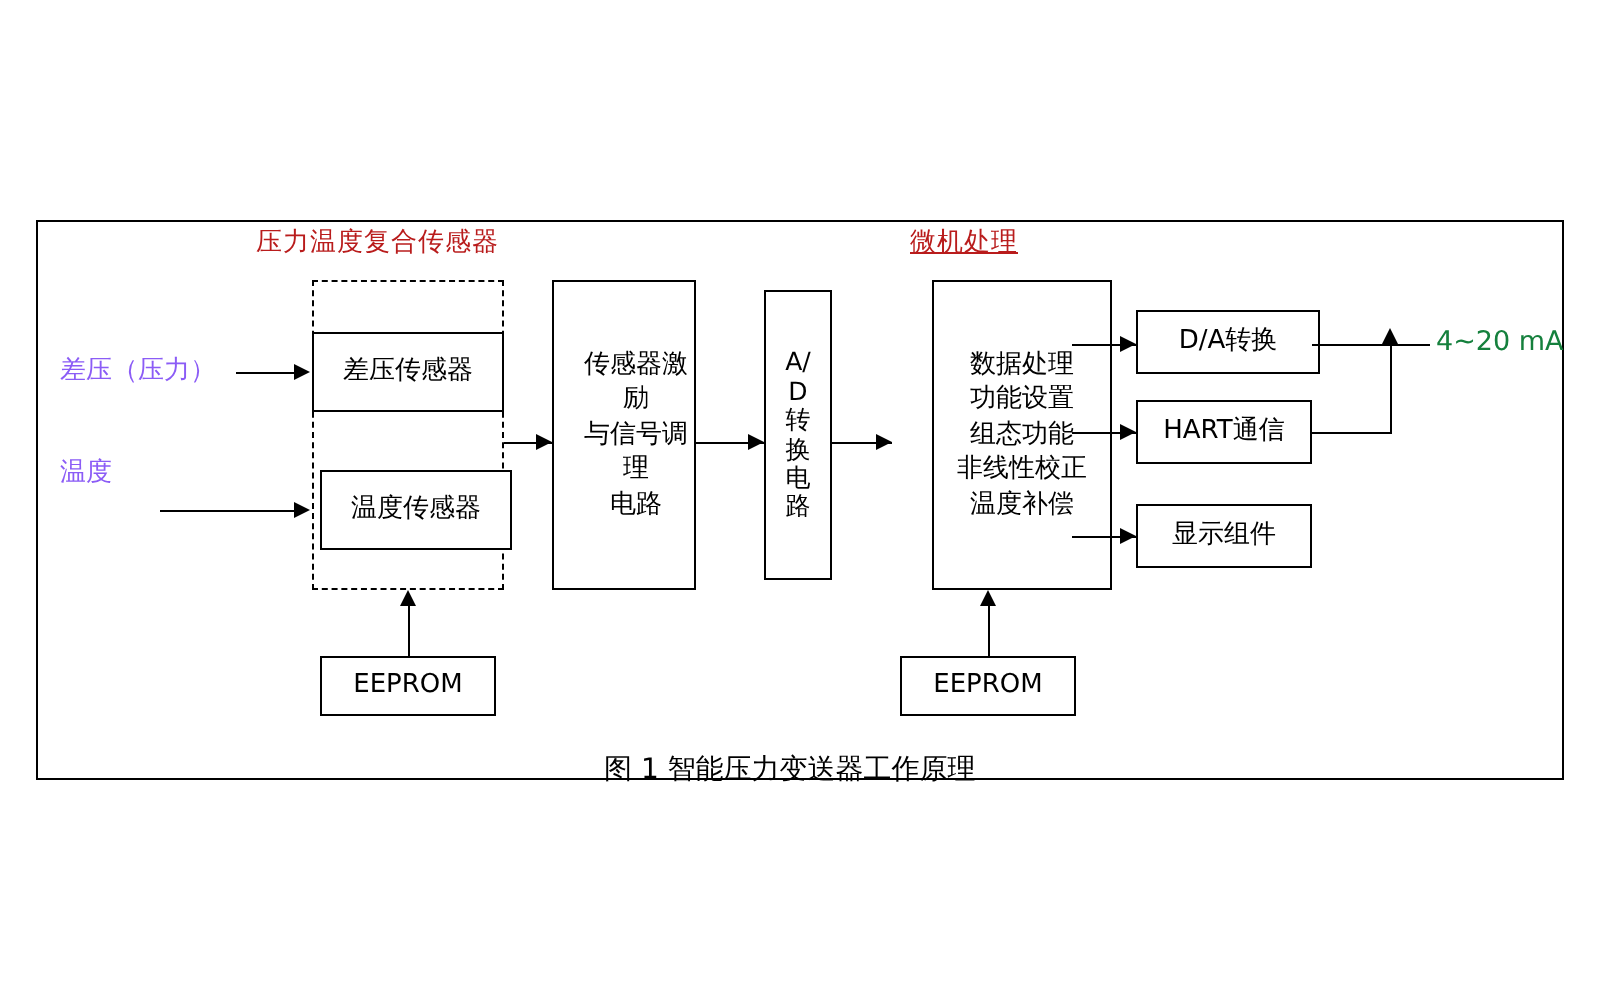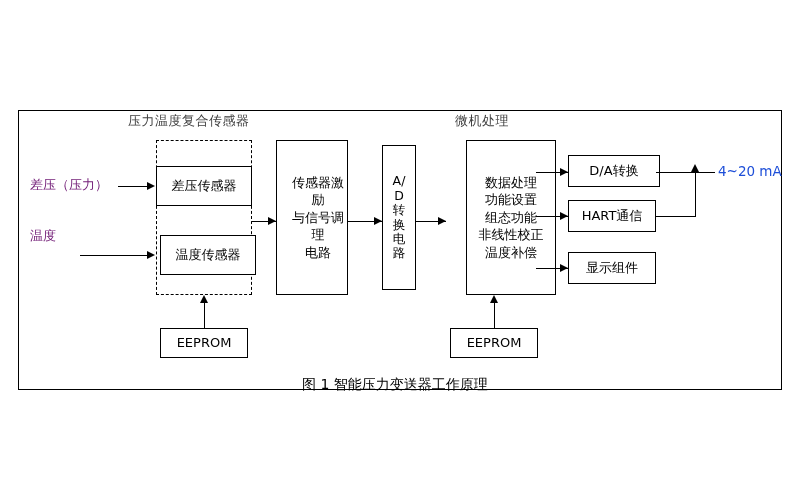--- a/index.html
+++ b/index.html
@@ -20,21 +20,21 @@
     left: 18px;
     top: 110px;
     width: 764px;
     height: 280px;
     border: 1px solid #000000;
     box-sizing: border-box;
   }
   .group-label {
     position: absolute;
     font-size: 13px;
-    color: #404040;
+    color: #b91c1c;
     white-space: nowrap;
     letter-spacing: 0.5px;
   }
   .dashed-box {
     position: absolute;
     border: 1px dashed #000000;
     box-sizing: border-box;
   }
   .box {
     position: absolute;
@@ -48,21 +48,21 @@
     color: #000000;
     text-align: center;
     line-height: 1.35;
     white-space: pre-line;
     padding: 2px;
   }
   .box.small { font-size: 12.5px; }
   .label-text {
     position: absolute;
     font-size: 13px;
-    color: #701a75;
+    color: #8b5cf6;
     white-space: nowrap;
   }
   .line {
     position: absolute;
     background: #000000;
   }
   .hline { height: 1px; }
   .vline { width: 1px; }
   .arrow-r {
     position: absolute;
@@ -82,33 +82,33 @@
   }
   .caption {
     position: absolute;
     font-size: 14px;
     color: #000000;
     white-space: nowrap;
   }
   .out-label {
     position: absolute;
     font-size: 13.5px;
-    color: #1d4ed8;
+    color: #15803d;
     white-space: nowrap;
   }
 </style>
 </head>
 <body>
 
 <div id="stage">
 
   <div class="frame"></div>
 
   <div class="group-label" style="left:128px; top:112px;">压力温度复合传感器</div>
-  <div class="group-label" style="left:455px; top:112px;">微机处理</div>
+  <div class="group-label" style="left:455px; top:112px;text-decoration:underline;">微机处理</div>
 
   <div class="dashed-box" style="left:156px; top:140px; width:96px; height:155px;"></div>
 
   <div class="label-text" style="left:30px; top:176px;">差压（压力）</div>
   <div class="label-text" style="left:30px; top:227px;">温度</div>
 
   <div class="line hline" style="left:118px; top:186px; width:30px;"></div>
   <div class="arrow-r" style="left:147px; top:182px;"></div>
 
   <div class="line hline" style="left:80px; top:255px; width:68px;"></div>

